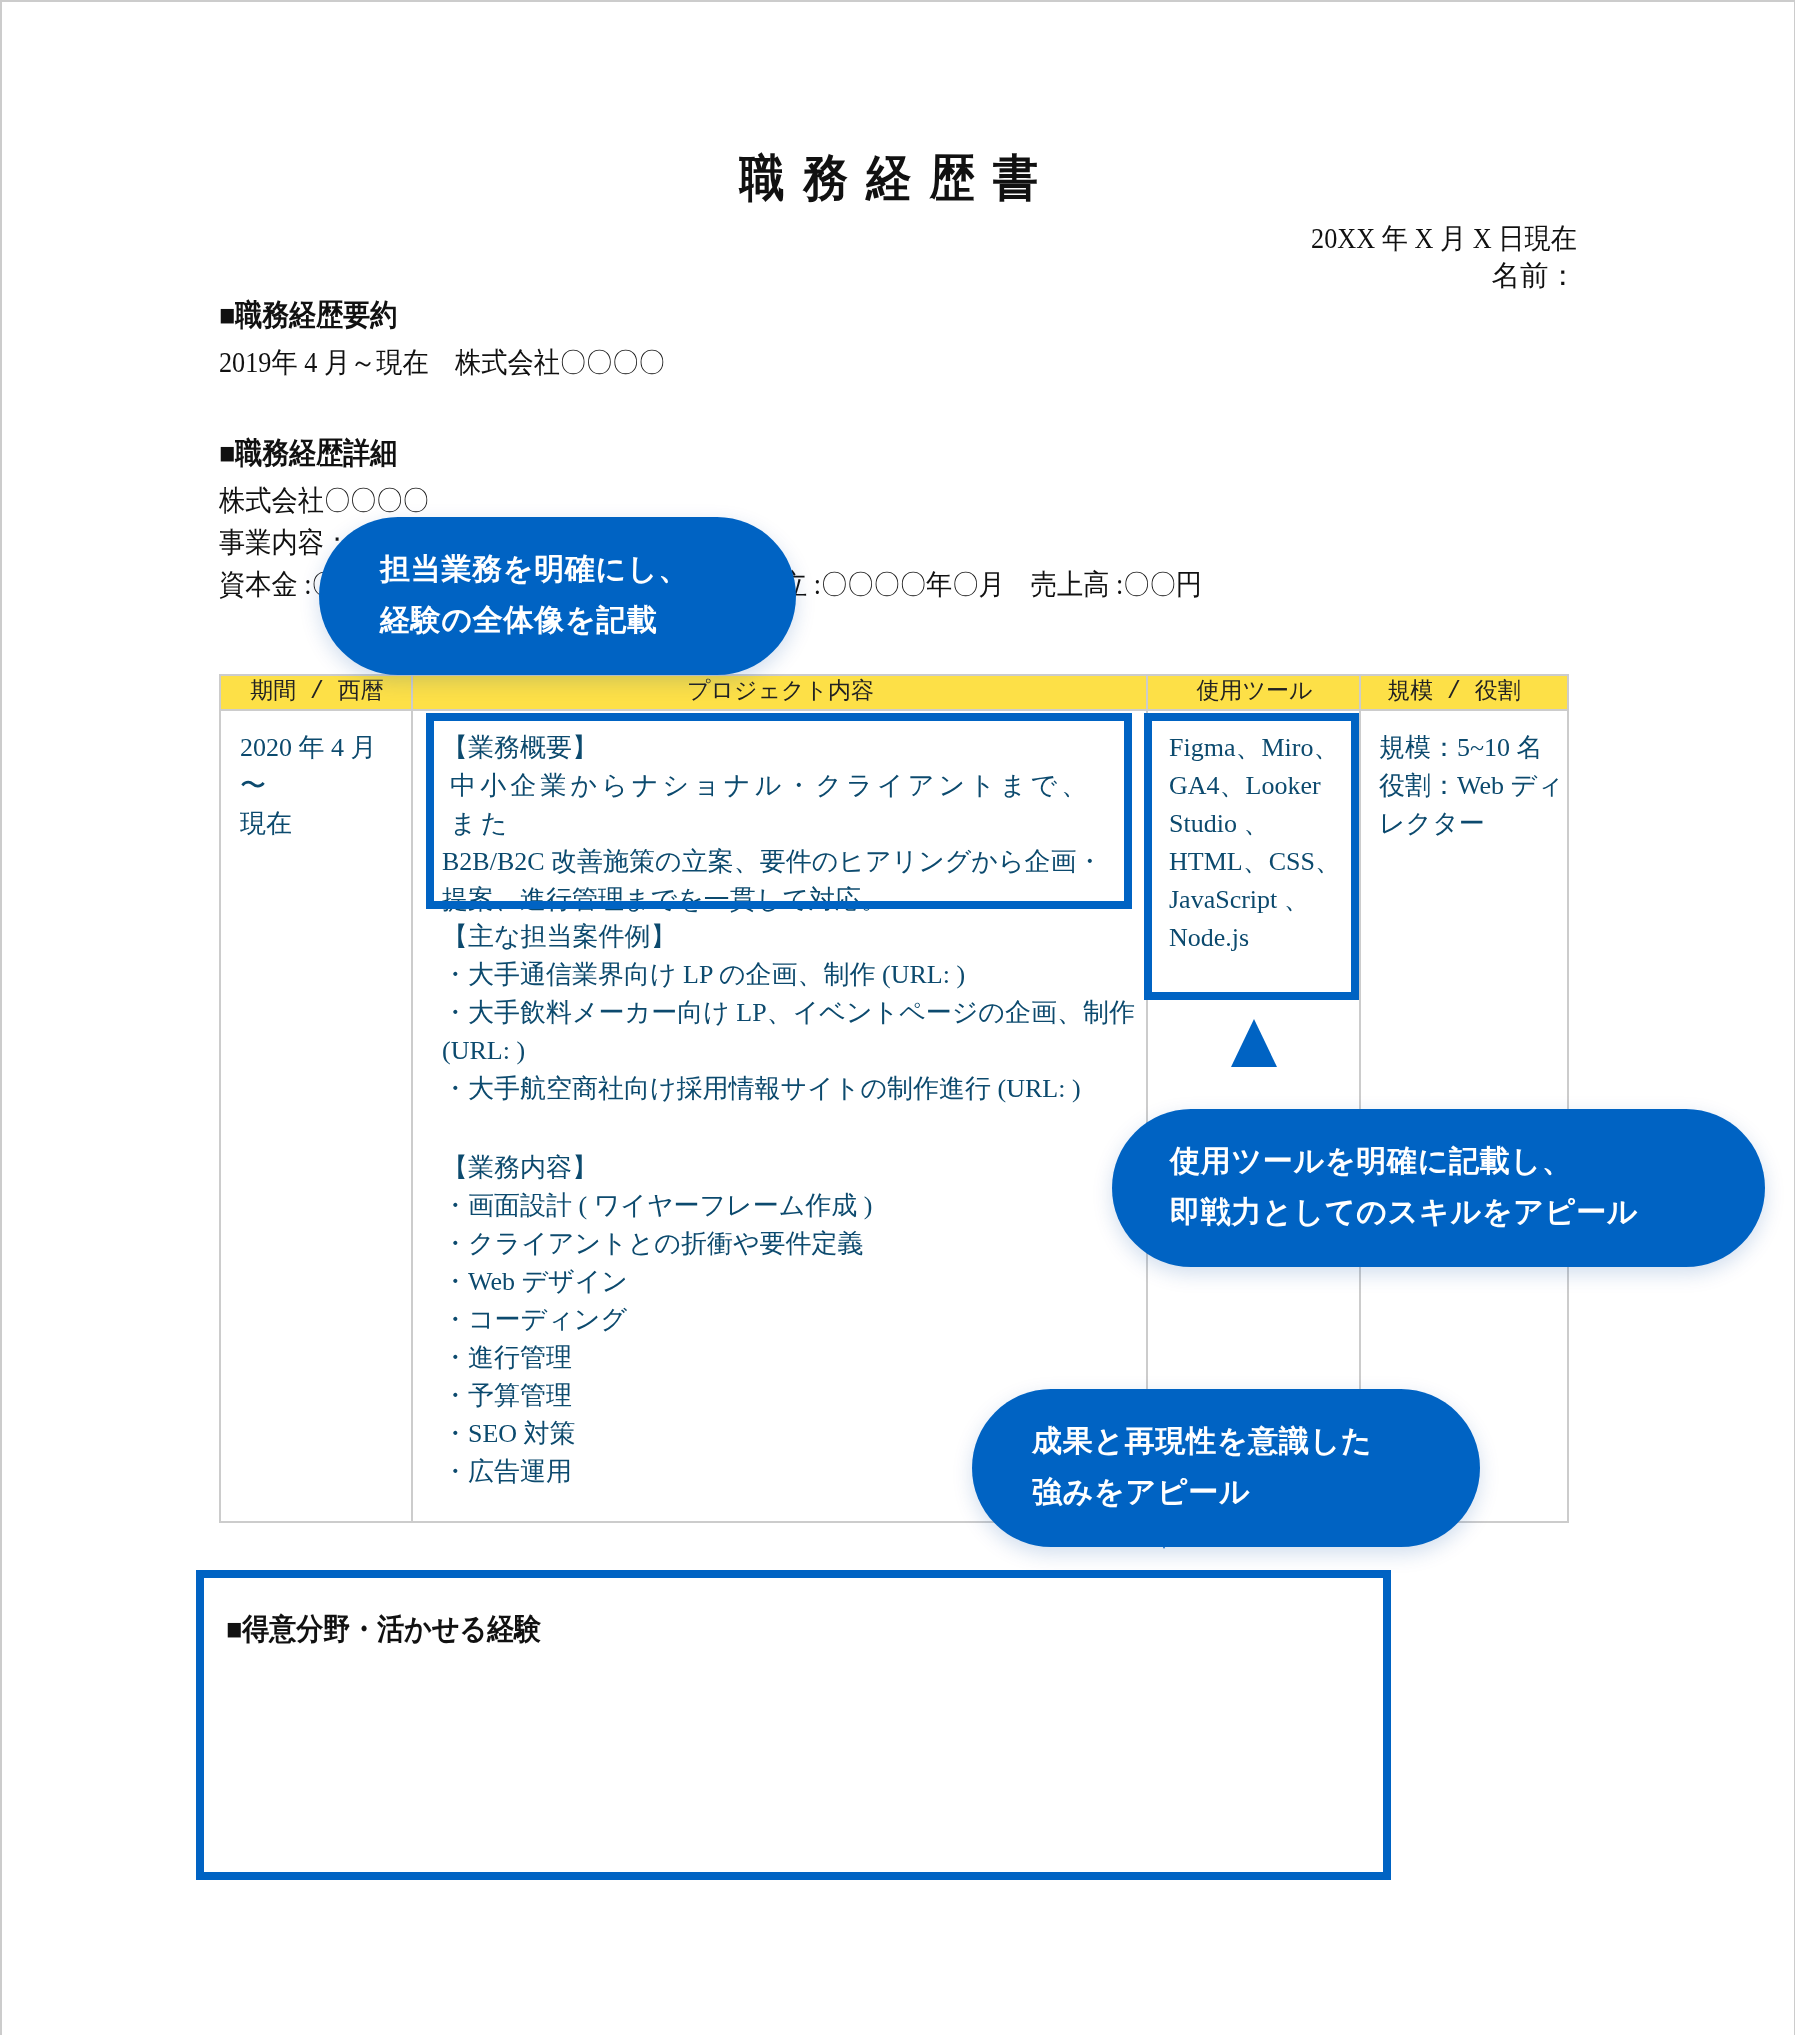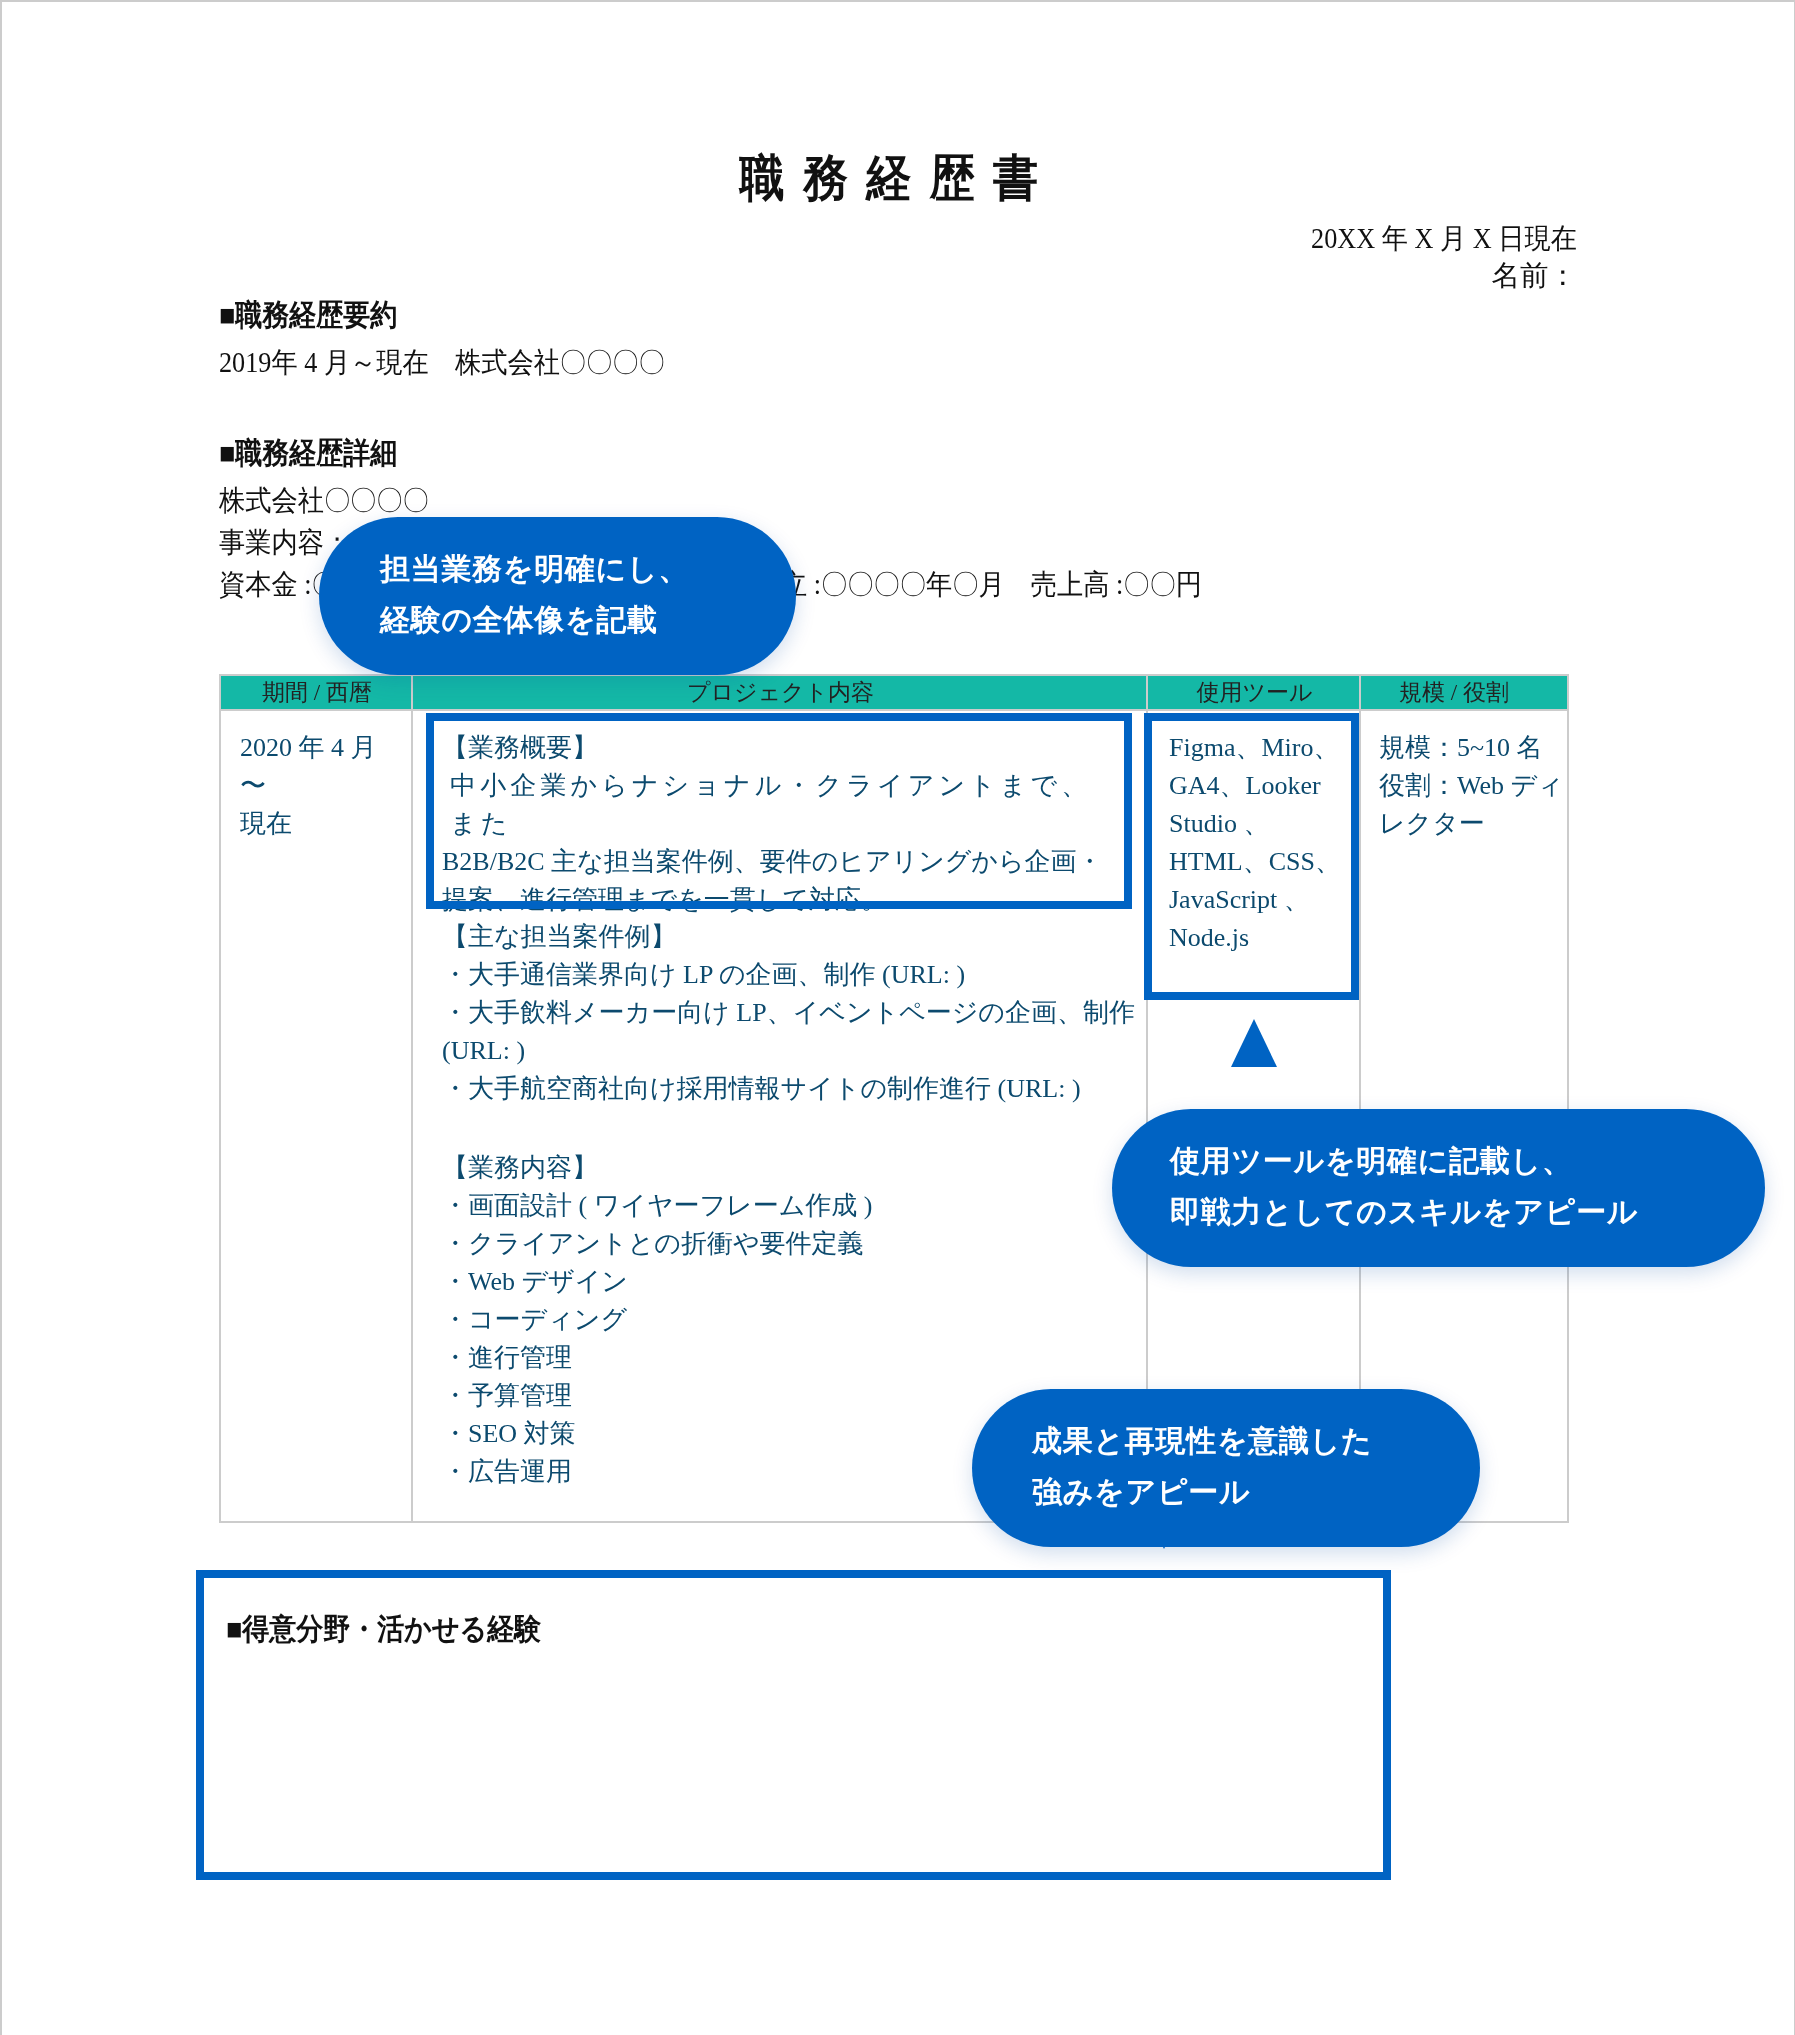--- a/index.html
+++ b/index.html
@@ -24,21 +24,21 @@
     .doc-name { right: 219px; top: 259px; font-size: 28.5px; line-height: 1.2; }
 
     .section-heading {
       font-size: 30px; font-weight: bold; line-height: 1.2;
       transform-origin: left; transform: scaleX(0.9);
     }
     .body-line { font-size: 28.5px; line-height: 1.2; transform-origin: left; transform: scaleX(0.92); }
 
     
     .tbl { position: absolute; left: 219px; top: 674px; width: 1350px; height: 849px; border: 2px solid #cccccc; }
-    .tbl-head { position: absolute; left: 0; top: 0; width: 100%; height: 35px; background: #14b8a6; border-bottom: 2px solid #cccccc; }
+    .tbl-head { position: absolute; left: 0; top: 0; width: 100%; height: 35px; background: #fde047; border-bottom: 2px solid #cccccc; font-family: Liberation Mono, monospace; }
     .tbl-head .th {
       position: absolute; top: 0; height: 33px; line-height: 33px; text-align: center;
       font-size: 23px; color: #222;
     }
     .vline { position: absolute; top: 0; bottom: 0; width: 2px; background: #cccccc; }
     .cell-text { position: absolute; font-size: 26px; line-height: 38px; color: #0c4a6e; }
 
     .hl-box { position: absolute; border: 8.1px solid #0063c3; background: transparent; }
 
     
@@ -84,21 +84,21 @@
 
   <div class="cell-text" style="left:19px; top:53px;">
     <div>2020 年 4 月</div>
     <div>〜</div>
     <div>現在</div>
   </div>
 
   <div class="cell-text" style="left:221px; top:53px; width:679px;">
     <div>【業務概要】</div>
     <div style="padding-left:8.1px; letter-spacing:4.1px;">中小企業からナショナル・クライアントまで、また</div>
-    <div>B2B/B2C 主な担当案件例、要件のヒアリングから企画・</div>
+    <div>B2B/B2C 改善施策の立案、要件のヒアリングから企画・</div>
     <div>提案、進行管理までを一貫して対応。</div>
   </div>
 
   <div class="cell-text" style="left:221px; top:242px;">
     <div>【主な担当案件例】</div>
     <div>・大手通信業界向け LP の企画、制作 (URL: )</div>
     <div>・大手飲料メーカー向け LP、イベントページの企画、制作</div>
     <div>(URL: )</div>
     <div>・大手航空商社向け採用情報サイトの制作進行 (URL: )</div>
   </div>

